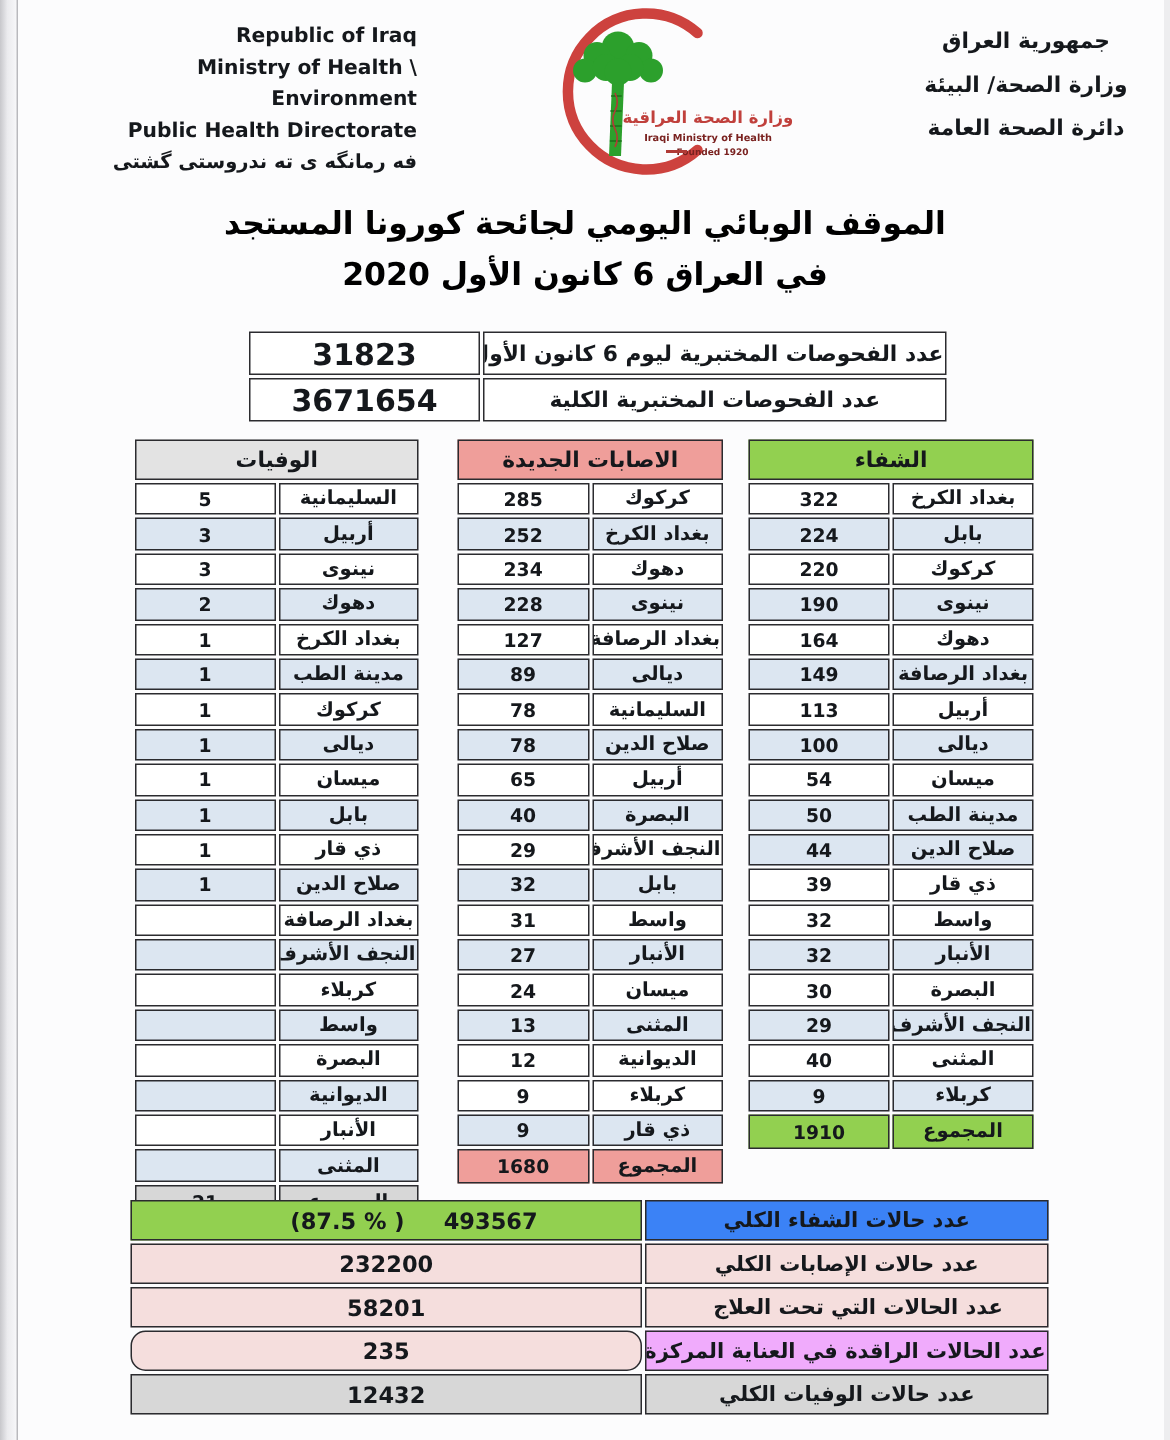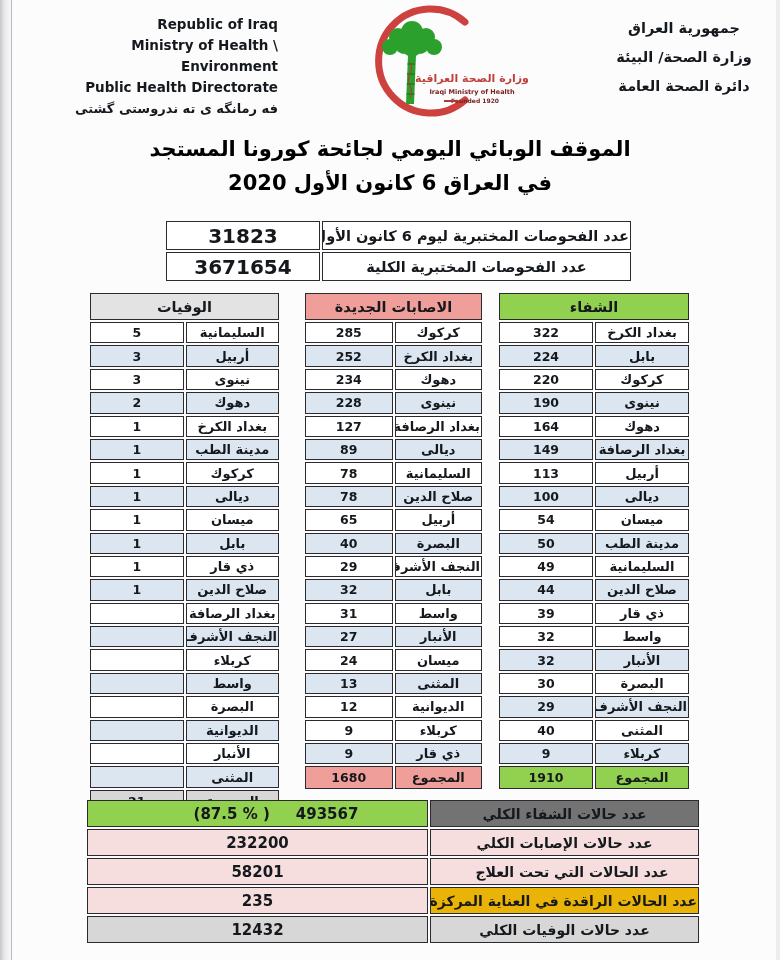--- a/index.html
+++ b/index.html
@@ -328,24 +328,20 @@
         <td class="lab">ديالى</td>
       </tr>
       <tr class="norm">
         <td class="val">54</td>
         <td class="lab">ميسان</td>
       </tr>
       <tr class="alt">
         <td class="val">50</td>
         <td class="lab">مدينة الطب</td>
       </tr>
-      <tr class="norm">
-        <td class="val">49</td>
-        <td class="lab">السليمانية</td>
-      </tr>
       <tr class="alt">
         <td class="val">44</td>
         <td class="lab">صلاح الدين</td>
       </tr>
       <tr class="norm">
         <td class="val">39</td>
         <td class="lab">ذي قار</td>
       </tr>
       <tr class="norm">
         <td class="val">32</td>
@@ -375,32 +371,32 @@
         <td class="val" style="background: rgb(146, 208, 80);">1910</td>
         <td class="lab" style="background: rgb(146, 208, 80);">المجموع</td>
       </tr>
     </tbody>
   </table>
 
 <table class="summary">
     <tbody>
       <tr>
         <td class="val" style="background: rgb(146, 208, 80); padding-left: 38px;"><span class="pct">(87.5 % )</span><span>493567</span></td>
-        <td class="lab" style="background: #737373;">عدد حالات الشفاء الكلي</td>
+        <td class="lab" style="background: #3b82f6;">عدد حالات الشفاء الكلي</td>
       </tr>
       <tr>
         <td class="val" style="background: rgb(245, 222, 221);">232200</td>
         <td class="lab" style="background: rgb(245, 222, 221);">عدد حالات الإصابات الكلي</td>
       </tr>
       <tr>
         <td class="val" style="background: rgb(245, 222, 221);">58201</td>
         <td class="lab" style="background: rgb(245, 222, 221); padding-left: 16px;">عدد الحالات التي تحت العلاج</td>
       </tr>
       <tr>
-        <td class="val" style="background: rgb(245, 222, 221);">235</td>
-        <td class="lab" style="background: #eab308;">عدد الحالات الراقدة في العناية المركزة</td>
+        <td class="val" style="background: rgb(245, 222, 221); border-radius: 10px;">235</td>
+        <td class="lab" style="background: #f0abfc;">عدد الحالات الراقدة في العناية المركزة</td>
       </tr>
       <tr>
         <td class="val" style="background: rgb(215, 215, 215);">12432</td>
         <td class="lab" style="background: rgb(215, 215, 215);">عدد حالات الوفيات الكلي</td>
       </tr>
     </tbody>
   </table>
 
 </body></html>

